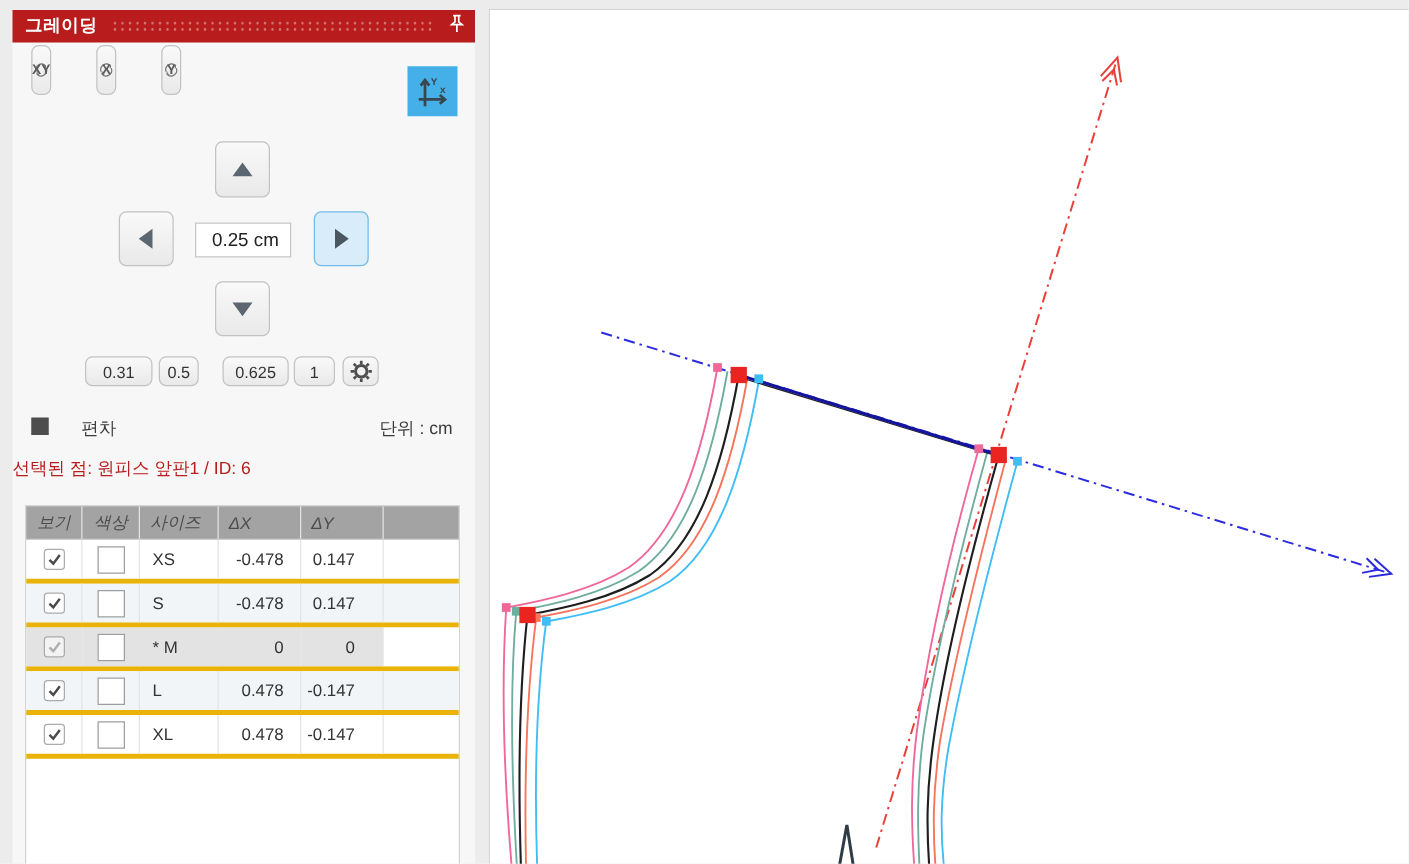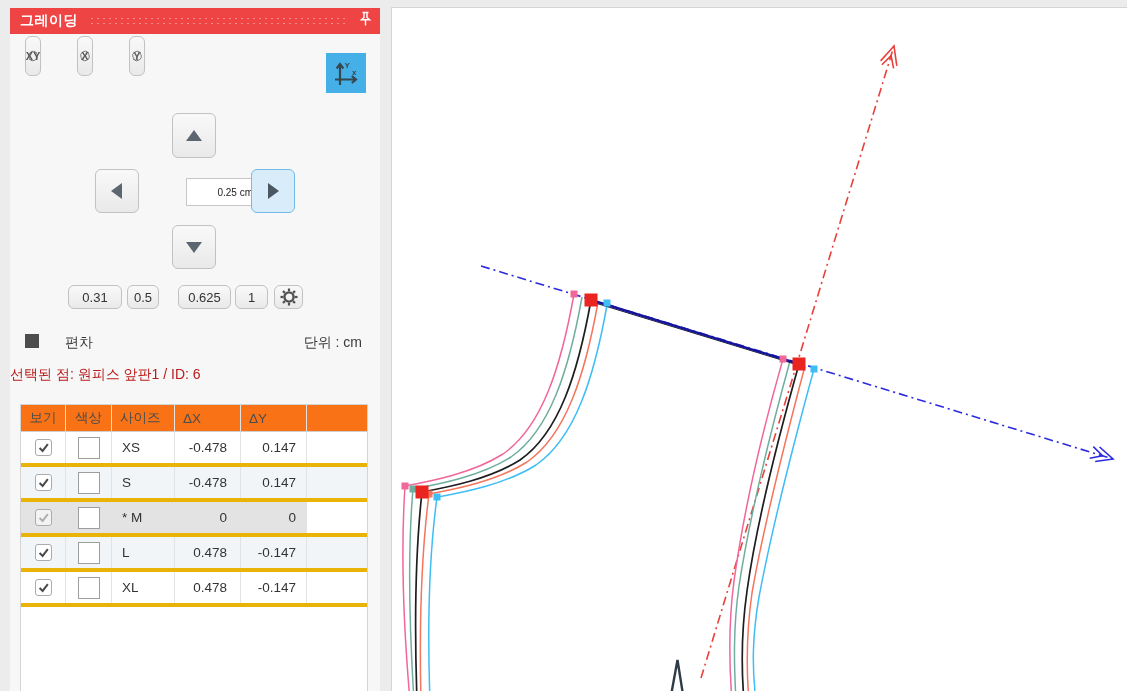--- a/index.html
+++ b/index.html
@@ -1,57 +1,57 @@
 <!DOCTYPE html>
 <html><head>
 <meta charset="utf-8">
 <style>
   * { margin:0; padding:0; box-sizing:border-box; }
   html,body { width:1127px; height:691px; overflow:hidden; }
   body { font-family:"Liberation Sans","DejaVu Sans",sans-serif; background:#ececec; position:relative; color:#333; }
 
   
   .titlebar { position:absolute; left:10px; top:8px; width:370px; height:26px;
-    background:#ef4444; display:flex; align-items:center; padding:0 8px 0 10px; }
+    background:#b91c1c; display:flex; align-items:center; padding:0 8px 0 10px; }
   .titlebar .ttl { color:#fff; font-size:14px; font-weight:bold; letter-spacing:.5px; }
   .titlebar .dots { flex:1; height:12px; margin:0 10px;
     background-image:radial-gradient(rgba(255,255,255,.38) 1px, transparent 1.2px);
     background-size:6px 5px; background-position:1px 1px; }
   .panel-body { position:absolute; left:10px; top:34px; width:370px; height:657px; background:#f7f7f7; }
 
   .btn { position:absolute; border:1px solid #c2c2c2; border-radius:6px;
     background:linear-gradient(#f9f9f9,#e9e9e9); display:flex; align-items:center; justify-content:center; }
   .btn.blue-hl { background:#d8edf9; border:1px solid #72bce8; }
   .flatblue { position:absolute; background:#45b0e8; display:flex; align-items:center; justify-content:center; }
 
   .reset-btn { width:16px; height:40px; top:36px; }
   .reset-btn .lbl { position:absolute; font-size:11px; font-weight:bold; color:#5a5a5a; }
 
   .input-box { position:absolute; left:156px; top:178px; width:77px; height:28px;
-    background:#fff; border:1px solid #c6c6c6; font-size:10px; color:#222;
-    display:flex; align-items:center; justify-content:flex-end; padding-right:9px;margin-left:30px; }
+    background:#fff; border:1px solid #c6c6c6; font-size:15px; color:#222;
+    display:flex; align-items:center; justify-content:flex-end; padding-right:9px; }
 
   .preset { position:absolute; top:285px; height:24px; font-size:13px; color:#333; }
 
   .dev-square { position:absolute; left:25px; top:334px; width:14px; height:14px; background:#4d4d4d; }
   .dev-label { position:absolute; left:65px; top:334px; font-size:14px; color:#3a3a3a; }
   .unit-label { position:absolute; left:240px; top:334px; width:122px; text-align:right; font-size:14px; color:#3a3a3a; }
   .sel-point { position:absolute; left:10px; top:366px; font-size:14px; color:#b91c1c; }
 
   
   .gtable { position:absolute; left:20px; top:404px; width:348px; height:287px;
     background:#fff; border:1px solid #d4d4d4; border-bottom:none; font-size:13.5px; }
   .trow { display:flex; height:35px; border-bottom:4px solid #eab308; }
-  .trow.head { height:27px; border-bottom:1px solid #cfcfcf; color:#4c4c4c; background:#f97316; }
+  .trow.head { height:27px; border-bottom:1px solid #cfcfcf; color:#4c4c4c; background:#a3a3a3;font-style:italic; }
   .trow.alt { background:#f2f5f8; }
   .c { border-right:1px solid #e3e3e3; display:flex; align-items:center; }
   .c:last-child { border-right:none; }
   .c0{width:45px; justify-content:center;} .c1{width:46px; justify-content:center;}
   .c2{width:63px; padding-left:10px;} .c3{width:66px; justify-content:flex-end; padding-right:13px;}
-  .c4{width:66px; justify-content:flex-end; padding-right:10px;} .c5{flex:1;}
+  .c4{width:66px; justify-content:flex-end; padding-right:22px;} .c5{flex:1;}
   .head .c2{padding-left:8px;} .head .c3,.head .c4{justify-content:flex-start; padding-left:8px; padding-right:16px;}
   .trow.hl .c { background:#e3e3e3; }
   .trow.hl .c5 { background:#fff; }
   .cb { width:17px; height:17px; border:1px solid #ababab; border-radius:3px; background:#fff;
     display:flex; align-items:center; justify-content:center; }
   .hl .cb { background:#f3f3f3; }
   .hl .cb svg { opacity:.4; }
   .swatch { width:22px; height:22px; border:1px solid #9e9e9e; background:#fff; padding:2px; }
   .swatch .inner { width:100%; height:100%; }
 

